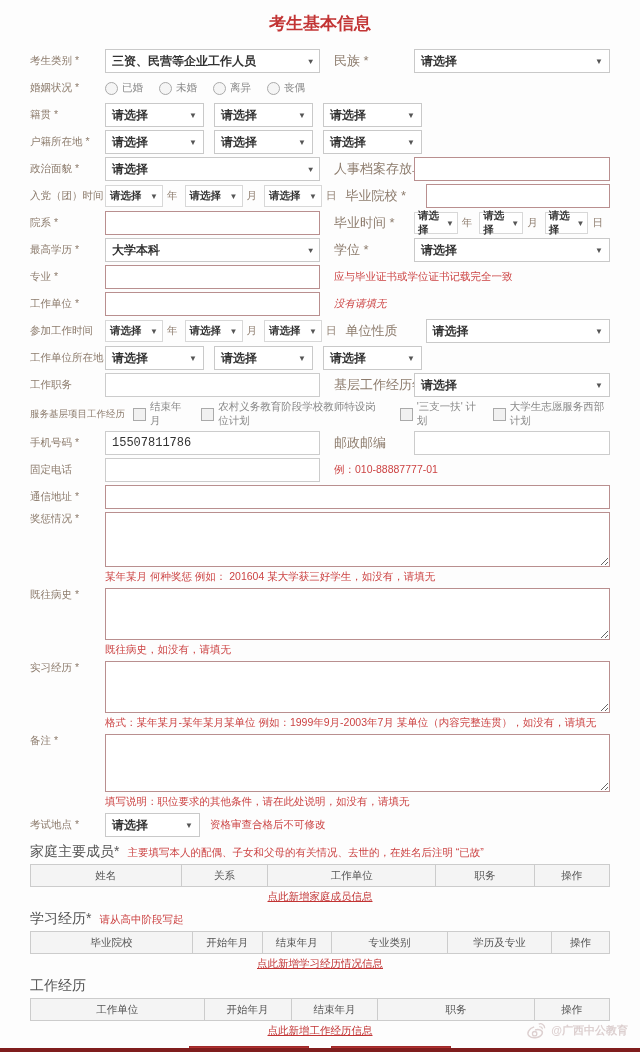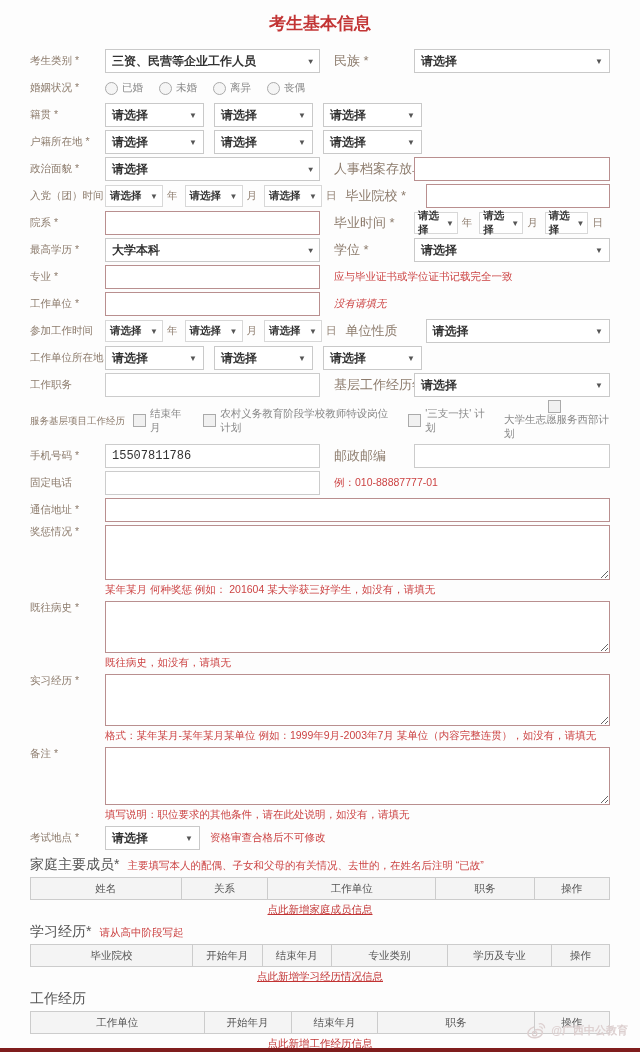--- a/index.html
+++ b/index.html
@@ -250,21 +250,21 @@
         <span>结束年月</span>
       </label>
     <label class="opt">
         <span class="cb"></span>
         <span>农村义务教育阶段学校教师特设岗位计划</span>
       </label>
     <label class="opt">
         <span class="cb"></span>
         <span>'三支一扶' 计划</span>
       </label>
-    <label class="opt" style="margin-right:0;flex-direction:column;">
+    <label class="opt" style="margin-right:0;">
         <span class="cb"></span>
         <span>大学生志愿服务西部计划</span>
       </label>
   </div>
 
   <div class="row">
     <div class="lbl">手机号码 *</div>
     <input class="inp gray w215" value="15507811786" style="">
     <div class="rlbl">邮政邮编</div>
     <input class="inp gray rfill" value="" style="">

